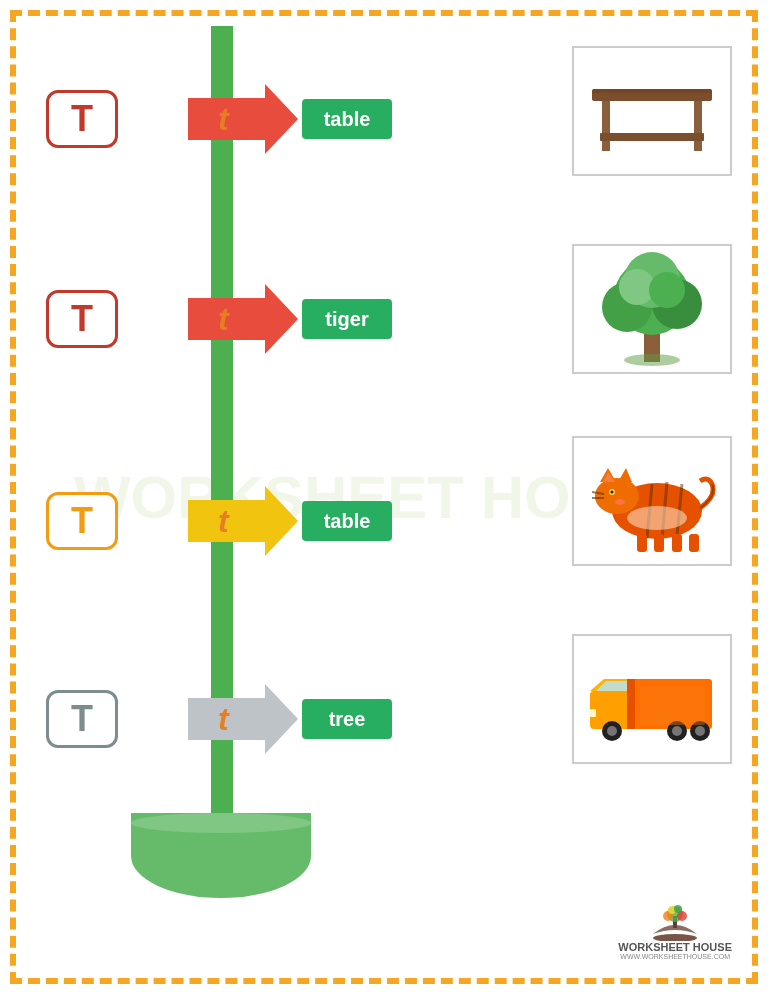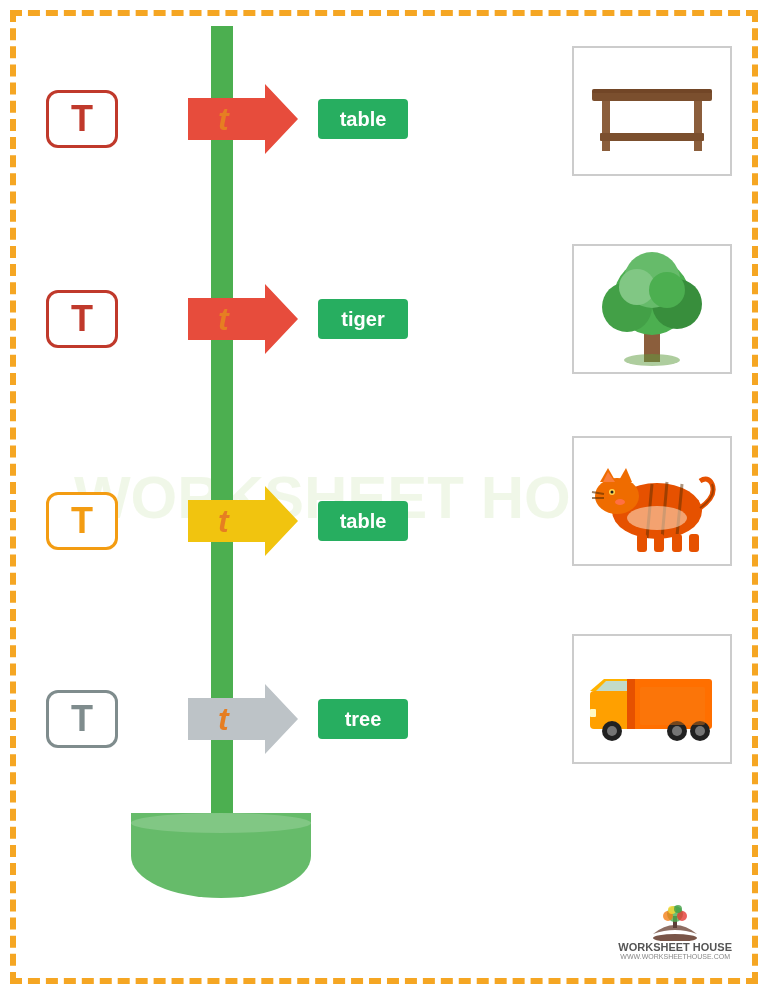--- a/index.html
+++ b/index.html
@@ -138,21 +138,21 @@
       width: 90px;
       height: 40px;
       background: #27ae60;
       color: white;
       display: flex;
       align-items: center;
       justify-content: center;
       font-size: 20px;
       font-weight: bold;
       border-radius: 4px;
-      margin-left: 20px;
+      margin-left: 4px;
     }
 
     
     .img-box {
       position: absolute;
       right: 20px;
       width: 160px;
       height: 130px;
       border: 2px solid #ccc;
       background: white;

